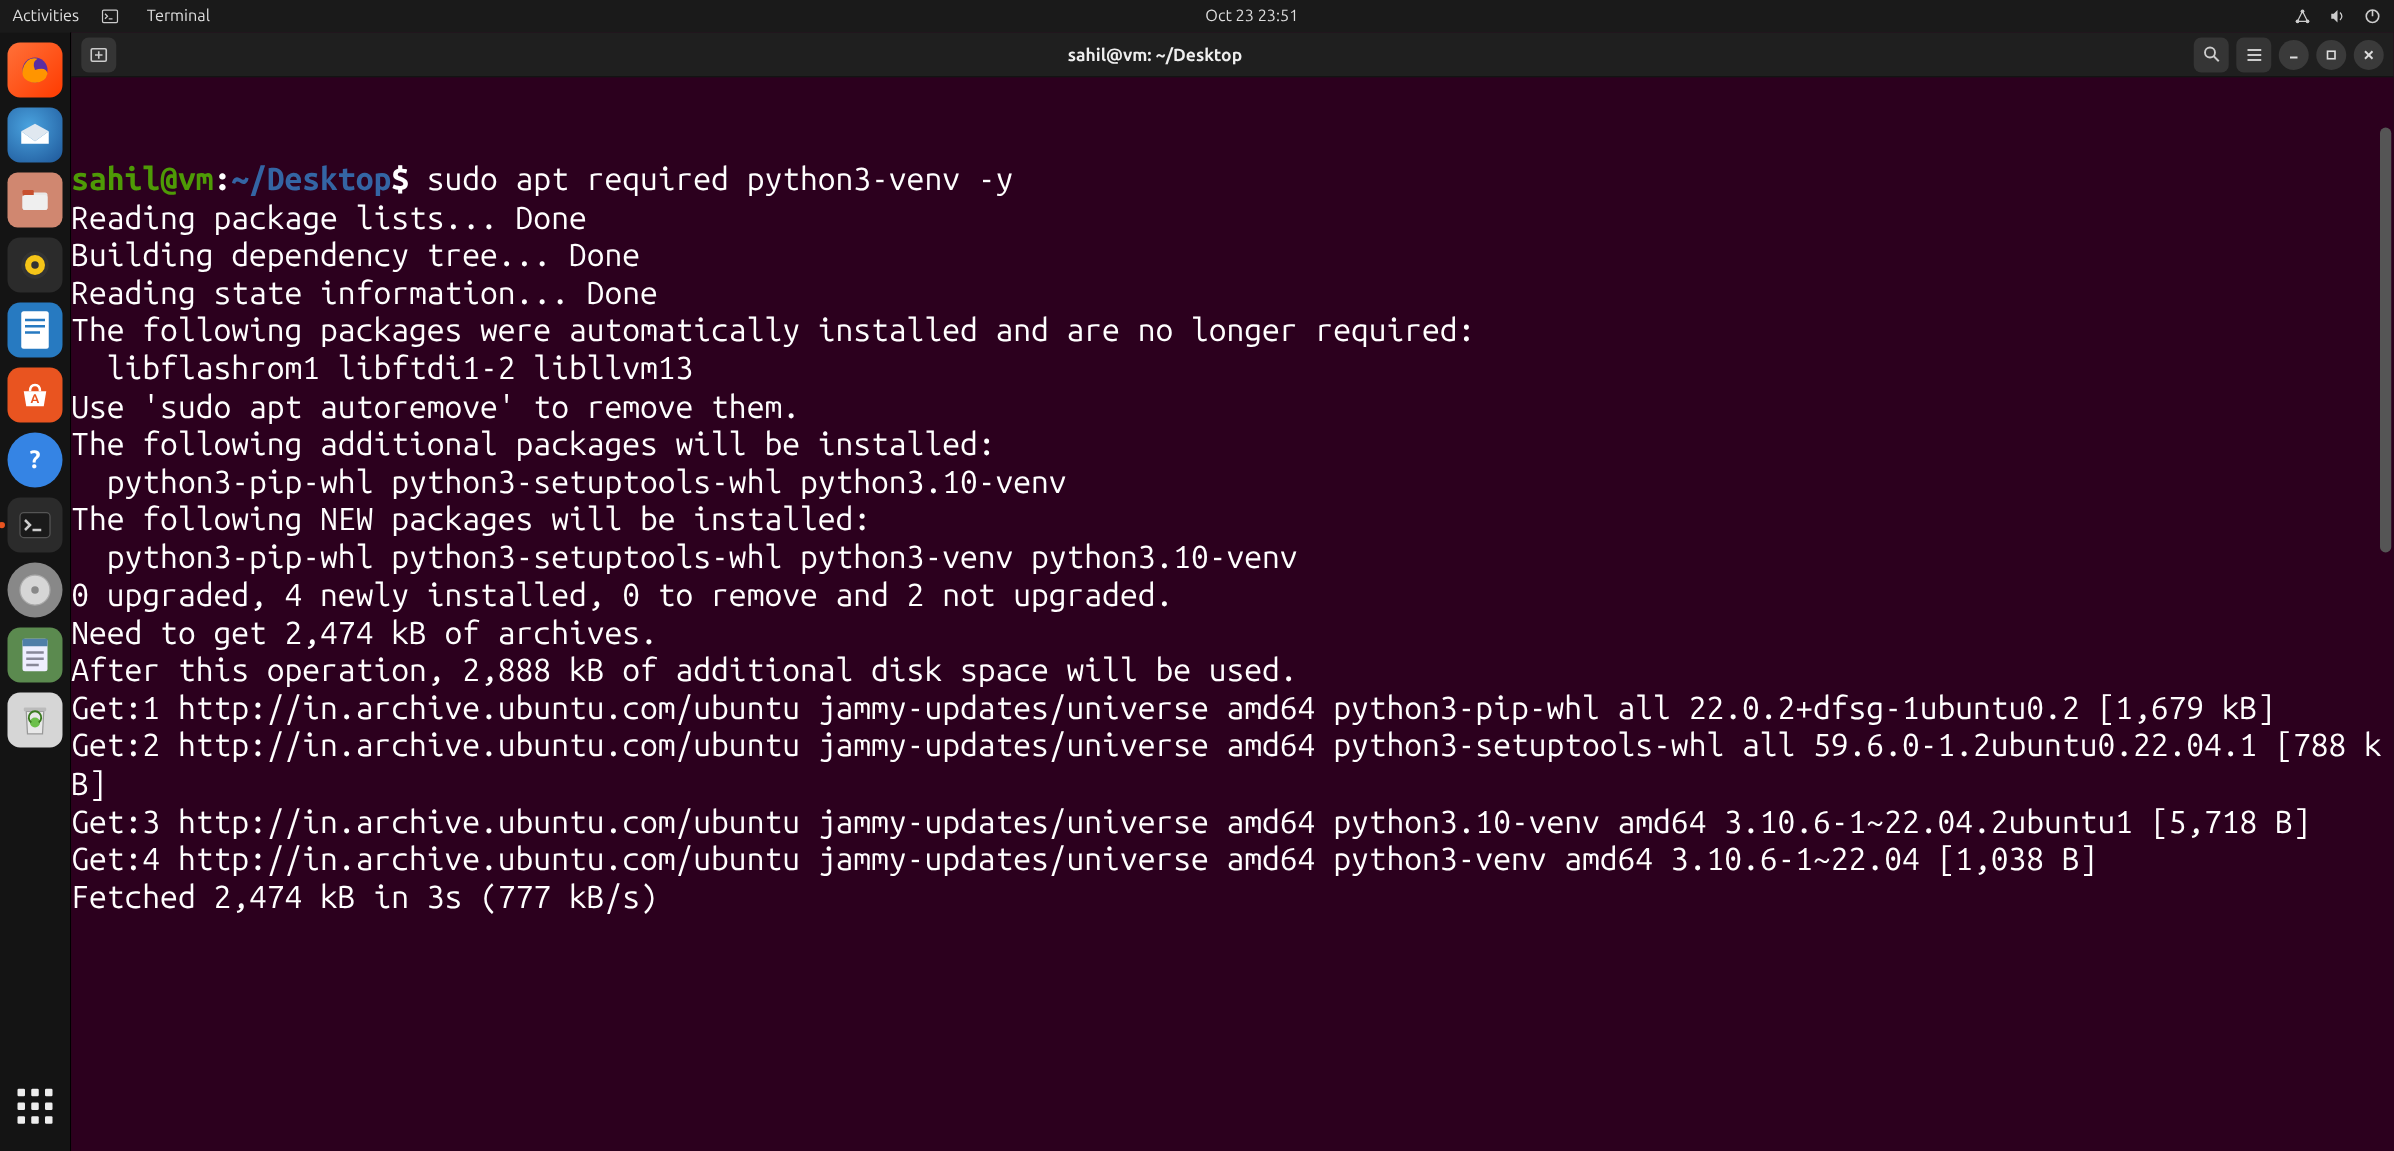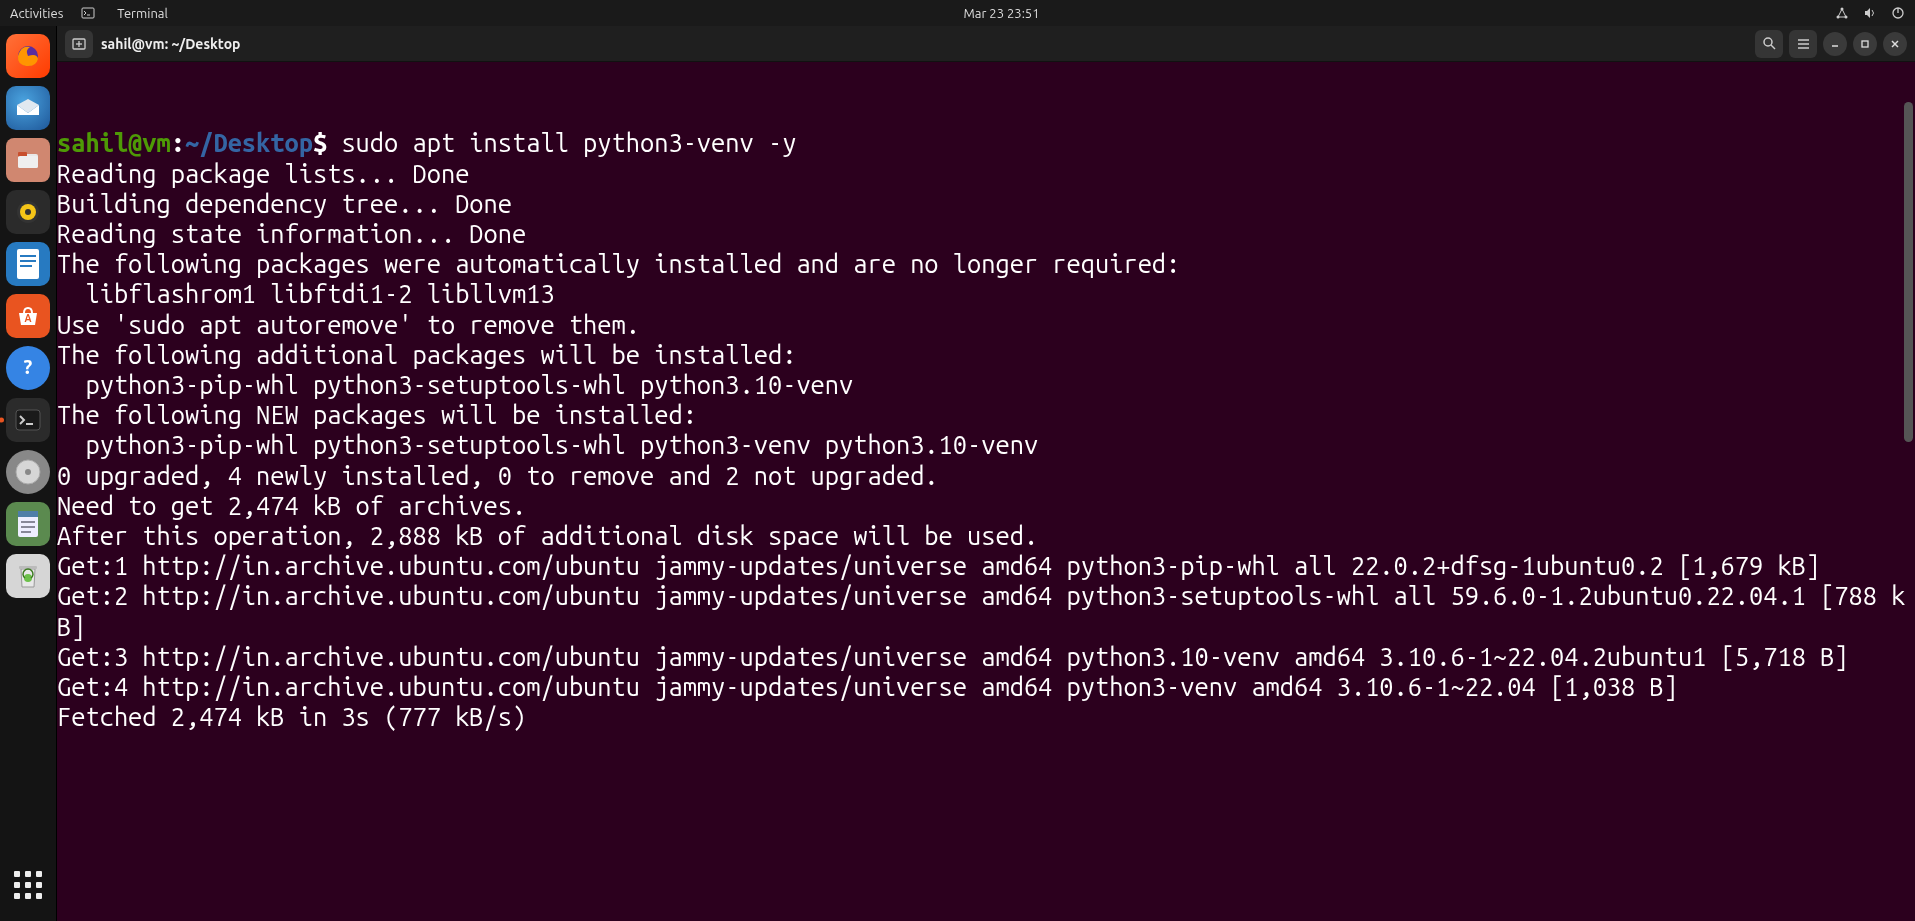--- a/index.html
+++ b/index.html
@@ -87,21 +87,21 @@
   .titlebar {
     height: 36px;
     background: #1f1f1f;
     display: flex;
     align-items: center;
     padding: 0 8px;
     gap: 8px;
     border-bottom: 1px solid #111;
   }
   .tb-left, .tb-right { display: flex; align-items: center; gap: 6px; }
-  .tb-title { flex: 1; font-size: 14px; font-weight: 600; color: #eee; }
+  .tb-title { flex: 1; text-align: center; font-size: 14px; font-weight: 600; color: #eee; }
   .tb-btn {
     width: 28px; height: 28px;
     border-radius: 6px;
     background: #353535;
     display: flex; align-items: center; justify-content: center;
     color: #ddd;
   }
   .tb-btn.circle { width: 24px; height: 24px; border-radius: 50%; background: #3a3a3a; }
 
   .terminal-body {
@@ -142,21 +142,21 @@
       <span class="tb-icon">
         <svg width="14" height="14" viewBox="0 0 14 14">
             <rect x="1" y="2" width="12" height="10" rx="1" fill="none" stroke="#ccc" stroke-width="1"></rect>
             <path d="M3 5 L5 7 L3 9" stroke="#ccc" stroke-width="1" fill="none"></path>
             <line x1="6" y1="9" x2="9" y2="9" stroke="#ccc" stroke-width="1"></line>
           </svg>
       </span>
       <span>Terminal</span>
     </span>
   </div>
-  <div>Mar 23  23:51</div>
+  <div>Oct 23  23:51</div>
   <div class="topbar-right">
     <span class="tb-icon">
       <svg width="14" height="14" viewBox="0 0 14 14">
           <circle cx="3" cy="11" r="1.5" fill="#ccc"></circle>
           <circle cx="11" cy="11" r="1.5" fill="#ccc"></circle>
           <circle cx="7" cy="3" r="1.5" fill="#ccc"></circle>
           <path d="M7 3 L3 11 M7 3 L11 11 M3 11 L11 11" stroke="#ccc" stroke-width="1"></path>
         </svg>
     </span>
     <span class="tb-icon">
@@ -306,21 +306,21 @@
         <div class="tb-btn circle">
           <svg width="12" height="12" viewBox="0 0 12 12">
               <line x1="3" y1="3" x2="9" y2="9" stroke="#ddd" stroke-width="1.5"></line>
               <line x1="9" y1="3" x2="3" y2="9" stroke="#ddd" stroke-width="1.5"></line>
             </svg>
         </div>
       </div>
     </div>
 
     <div class="terminal-body">
-      <div class="terminal-inner"><span class="prompt-user">sahil@vm</span><span class="prompt-white">:</span><span class="prompt-path">~/Desktop</span><span class="prompt-white">$ </span><span>sudo apt install python3-venv -y</span>
+      <div class="terminal-inner"><span class="prompt-user">sahil@vm</span><span class="prompt-white">:</span><span class="prompt-path">~/Desktop</span><span class="prompt-white">$ </span><span>sudo apt required python3-venv -y</span>
 <span>Reading package lists... Done
 Building dependency tree... Done
 Reading state information... Done
 The following packages were automatically installed and are no longer required:
   libflashrom1 libftdi1-2 libllvm13
 Use 'sudo apt autoremove' to remove them.
 The following additional packages will be installed:
   python3-pip-whl python3-setuptools-whl python3.10-venv
 The following NEW packages will be installed:
   python3-pip-whl python3-setuptools-whl python3-venv python3.10-venv

